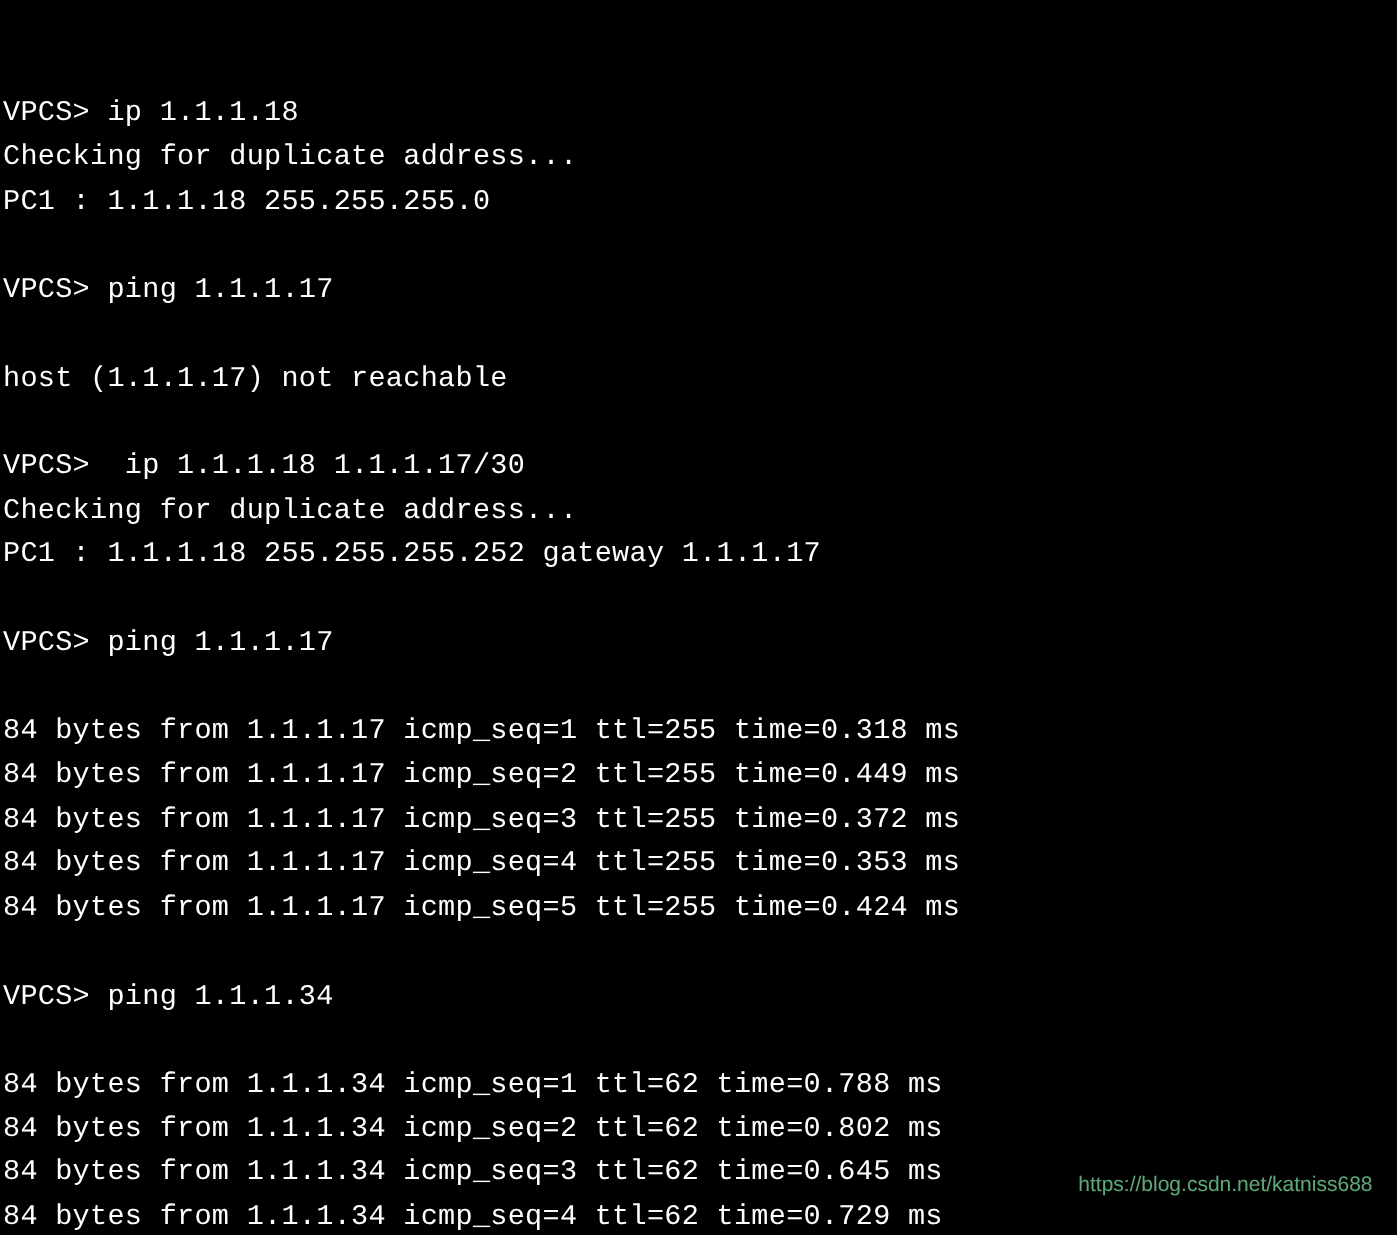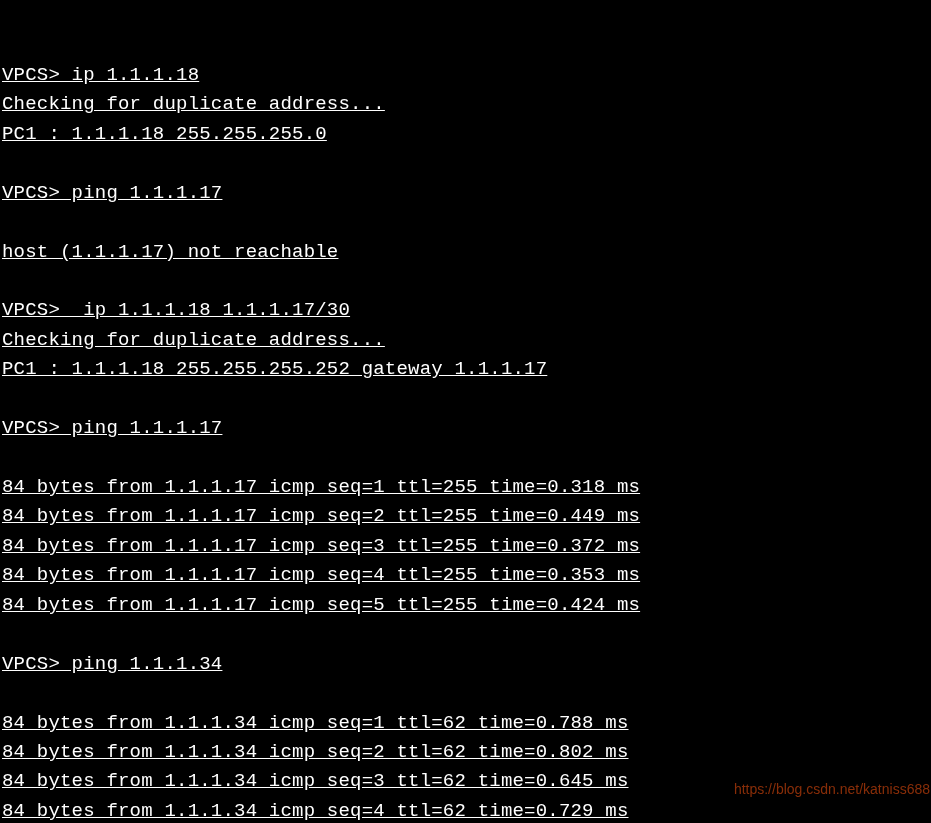--- a/index.html
+++ b/index.html
@@ -18,27 +18,26 @@
       height: 823px;
       overflow: hidden;
       position: relative;
     }
     .terminal {
       white-space: pre;
       letter-spacing: 0.2px;
     }
     .line {
       min-height: 1.55em;
-      text-decoration: underline;
     }
     .watermark {
       position: absolute;
       bottom: 22px;
-      right: 1px;
-      color: #c2410c;
+      right: 16px;
+      color: #86efac;
       font-family: Arial, sans-serif;
       font-size: 14px;
       opacity: 0.7;
     }
   </style>
 </head>
 <body>
 
 <div class="terminal">
   <div id="lines-container"><div class="line">VPCS&gt; ip 1.1.1.18</div><div class="line">Checking for duplicate address...</div><div class="line">PC1 : 1.1.1.18 255.255.255.0</div><div class="line"></div><div class="line">VPCS&gt; ping 1.1.1.17</div><div class="line"></div><div class="line">host (1.1.1.17) not reachable</div><div class="line"></div><div class="line">VPCS&gt;  ip 1.1.1.18 1.1.1.17/30</div><div class="line">Checking for duplicate address...</div><div class="line">PC1 : 1.1.1.18 255.255.255.252 gateway 1.1.1.17</div><div class="line"></div><div class="line">VPCS&gt; ping 1.1.1.17</div><div class="line"></div><div class="line">84 bytes from 1.1.1.17 icmp_seq=1 ttl=255 time=0.318 ms</div><div class="line">84 bytes from 1.1.1.17 icmp_seq=2 ttl=255 time=0.449 ms</div><div class="line">84 bytes from 1.1.1.17 icmp_seq=3 ttl=255 time=0.372 ms</div><div class="line">84 bytes from 1.1.1.17 icmp_seq=4 ttl=255 time=0.353 ms</div><div class="line">84 bytes from 1.1.1.17 icmp_seq=5 ttl=255 time=0.424 ms</div><div class="line"></div><div class="line">VPCS&gt; ping 1.1.1.34</div><div class="line"></div><div class="line">84 bytes from 1.1.1.34 icmp_seq=1 ttl=62 time=0.788 ms</div><div class="line">84 bytes from 1.1.1.34 icmp_seq=2 ttl=62 time=0.802 ms</div><div class="line">84 bytes from 1.1.1.34 icmp_seq=3 ttl=62 time=0.645 ms</div><div class="line">84 bytes from 1.1.1.34 icmp_seq=4 ttl=62 time=0.729 ms</div></div>

